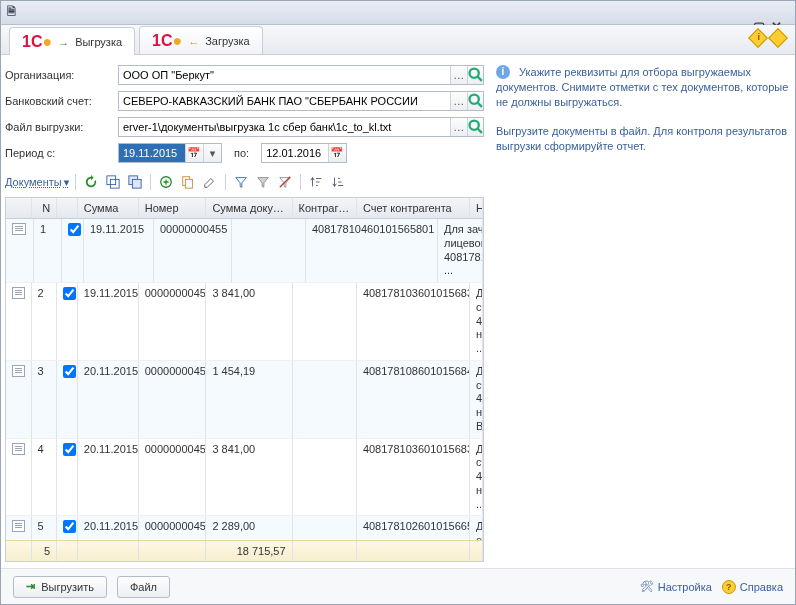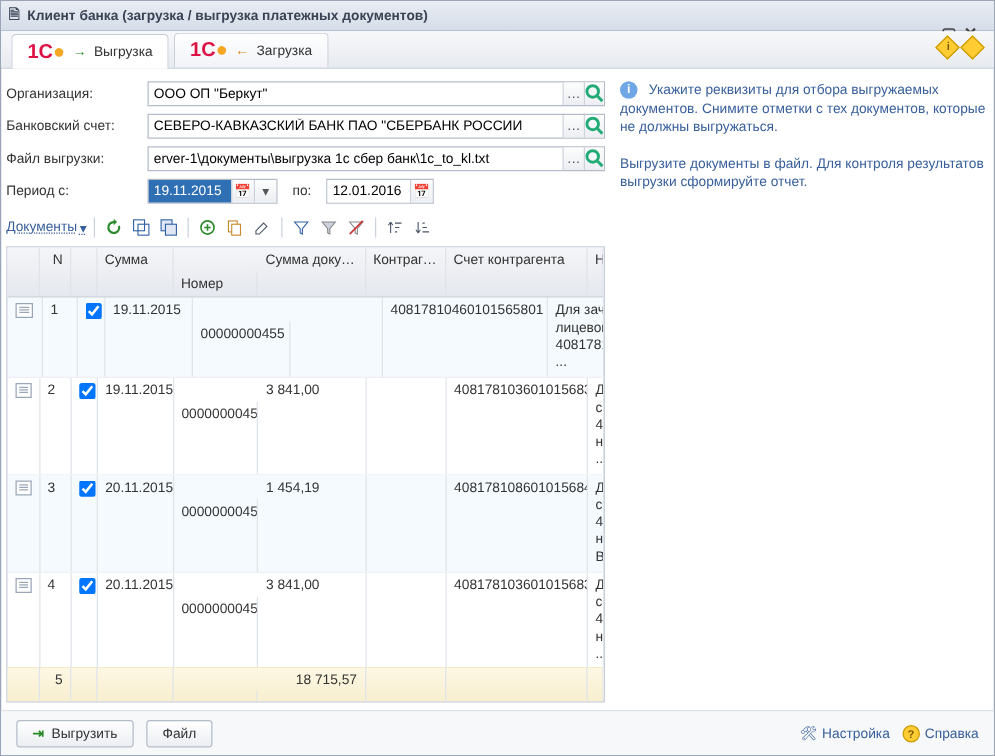--- a/index.html
+++ b/index.html
@@ -41,39 +41,38 @@
 .tb-btn svg { width:14px; height:14px; }
 .grid-wrap { flex:1; border:1px solid #c8cfda; display:flex; flex-direction:column; overflow:hidden; }
 .grid-head { display:flex; background:linear-gradient(#f4f5f8,#e5e8ee); border-bottom:1px solid #c8cfda; }
 .grid-head .cell, .grid-row .cell, .grid-foot .cell { padding:4px 6px; border-right:1px solid #dfe3ea; overflow:hidden; text-overflow:ellipsis; white-space:nowrap; }
 .grid-body { flex:1; overflow:auto; background:#fff; }
 .grid-row { display:flex; border-bottom:1px solid #eef0f4; align-items:stretch; }
 .grid-row:nth-child(odd){ background:#f5fafe;}
 .grid-row .cell { display:flex; align-items:flex-start;}
 .grid-row .cell.wrap { white-space:normal; line-height:1.25; }
 .grid-foot { display:flex; background:linear-gradient(#fdf7e4,#f8efcf); border-top:1px solid #e5d89c; }
-.c-ic{width:28px;} .c-n{width:28px; text-align:right;} .c-chk{width:22px; text-align:center;} .c-date{width:70px;} .c-num{width:78px;margin-top:19px;} .c-sum{width:100px; text-align:right;} .c-kontr{width:74px;} .c-acct{width:132px;} .c-desc{flex:1;}
+.c-ic{width:28px;} .c-n{width:28px; text-align:right;} .c-chk{width:22px; text-align:center;} .c-date{width:70px;} .c-num{width:78px;} .c-sum{width:100px; text-align:right;} .c-kontr{width:74px;} .c-acct{width:132px;} .c-desc{flex:1;}
 .doc-icon{ width:14px; height:12px; border:1px solid #9aa6b8; background:#fff; position:relative;}
 .doc-icon::before{content:""; position:absolute; left:2px; right:2px; top:2px; height:1px; background:#9aa6b8; box-shadow:0 2px 0 #9aa6b8, 0 4px 0 #9aa6b8;}
 input[type=checkbox]{ margin:0; width:13px; height:13px;}
 .footer { height:36px; border-top:1px solid #dde1e8; display:flex; align-items:center; padding:0 12px; gap:10px; background:#f7f8fa;}
 .btn { height:22px; padding:0 12px; border:1px solid #b5bcc9; border-radius:3px; background:linear-gradient(#fff,#eceef2); display:flex; align-items:center; gap:6px; cursor:default;}
 .footer .spacer{flex:1;}
 .footer-link { color:#385f9b; display:flex; align-items:center; gap:4px; cursor:default;}
 .circle-q { width:14px; height:14px; border-radius:50%; border:1px solid #cc9900; background:#ffcc33; color:#7a5b00; font-size:9px; font-weight:bold; text-align:center; line-height:12px;}
 .arrow-green{ color:#2a8a2a; font-weight:bold;}
 .arrow-orange{ color:#d8871a; font-weight:bold;}
 </style>
 </head>
 <body>
 
 <div class="window">
   <div class="titlebar">
     <span style="margin-right:6px;">🗎</span>
-    <span>Клиент банка (загрузка / выгрузка платежных документов)</span>
     <div class="spacer"></div>
     <div class="winbtn">__</div>
     <div class="winbtn">▢</div>
     <div class="winbtn">✕</div>
   </div>
 
   <div class="tabs">
     <div class="tab active">
       <span class="logo">1C<span>●</span></span>
       <span class="arrow-green">→</span>

